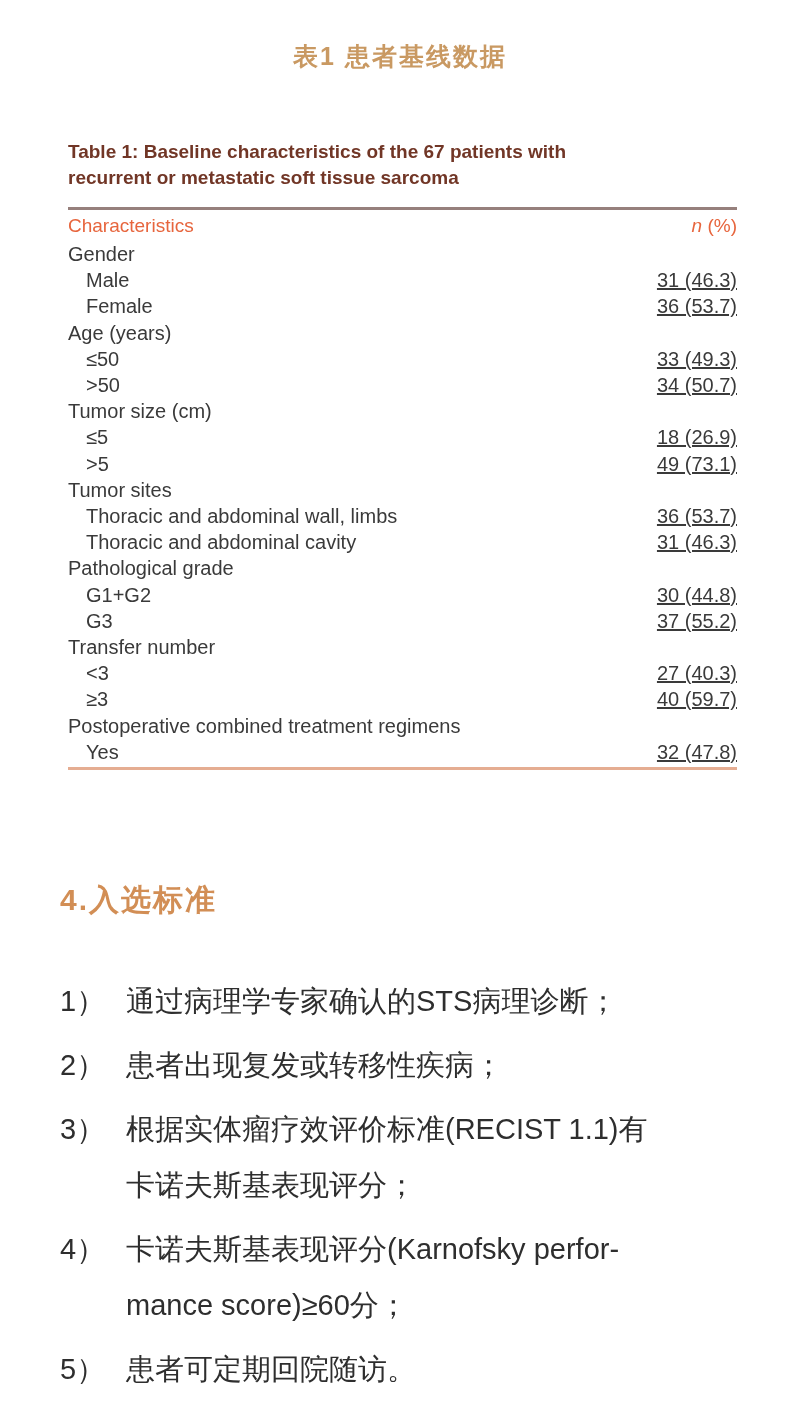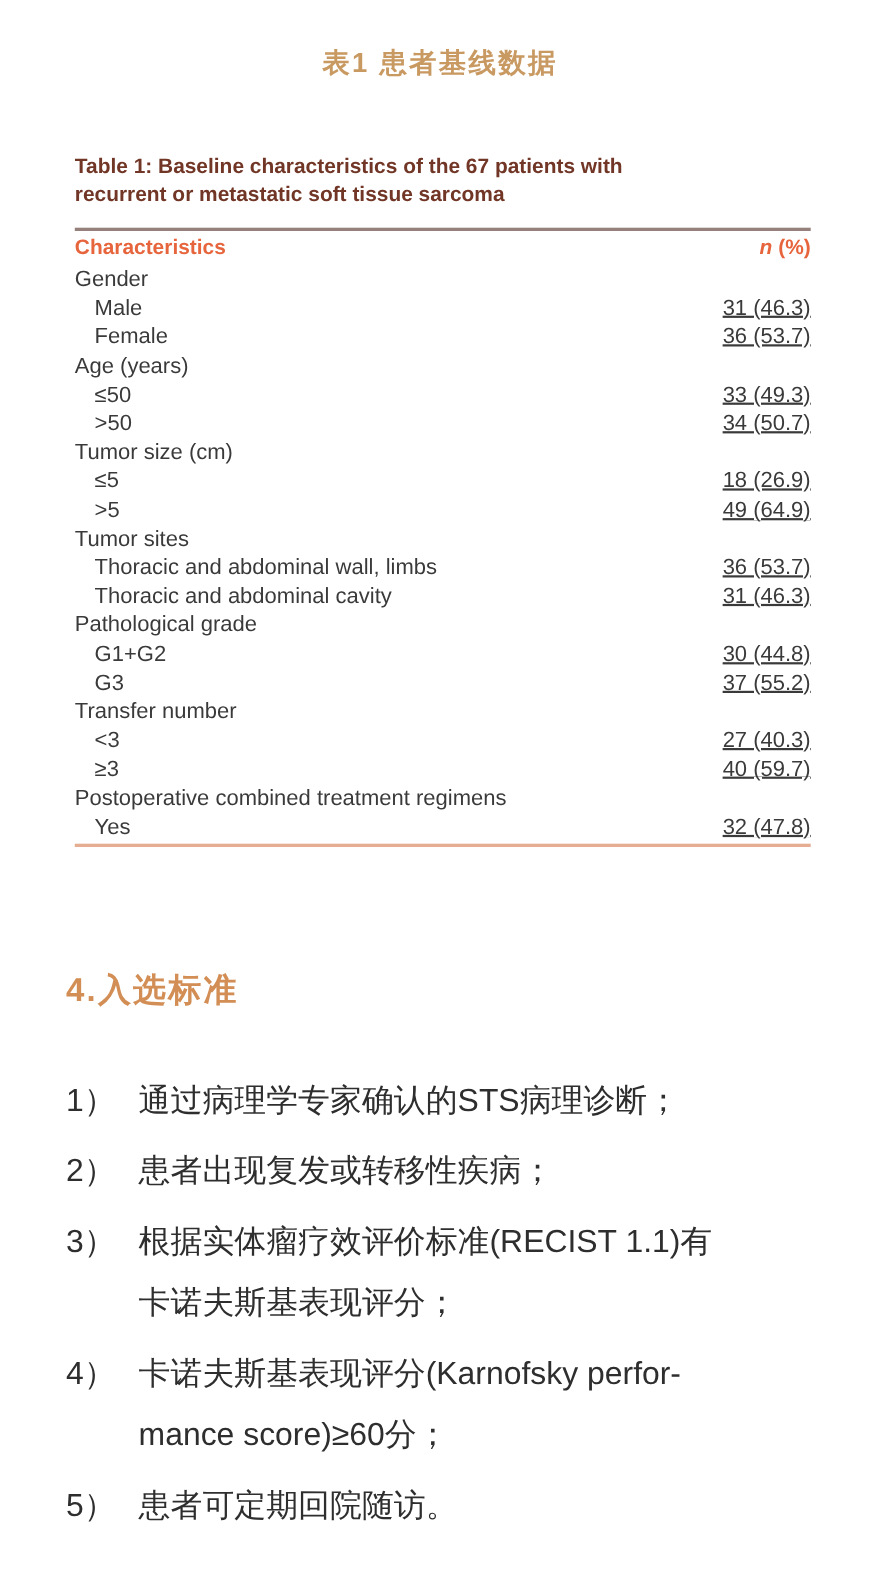--- a/index.html
+++ b/index.html
@@ -45,21 +45,21 @@
   }
   .thead {
     display: flex;
     justify-content: space-between;
     align-items: baseline;
     padding: 3px 0 2px 0;
     line-height: 26px;
   }
   .thead .c1, .thead .c2 {
     color: #e7653d;
-    font-weight: bold;
+    font-weight: normal;
     font-size: 19px;
   }
   .thead .c2 .nvar { font-style: italic; }
   .tbody { }
   .trow {
     display: flex;
     justify-content: space-between;
     font-size: 20px;
     color: #3a3a3a;
     line-height: 26.2px;
@@ -152,21 +152,21 @@
         <div class="trow">
           <span class="tlabel">Tumor size (cm)</span>
           <span class="tvalue"></span>
         </div>
         <div class="trow indent">
           <span class="tlabel">≤5</span>
           <span class="tvalue">18 (26.9)</span>
         </div>
         <div class="trow indent">
           <span class="tlabel">&gt;5</span>
-          <span class="tvalue">49 (64.9)</span>
+          <span class="tvalue">49 (73.1)</span>
         </div>
         <div class="trow">
           <span class="tlabel">Tumor sites</span>
           <span class="tvalue"></span>
         </div>
         <div class="trow indent">
           <span class="tlabel">Thoracic and abdominal wall, limbs</span>
           <span class="tvalue">36 (53.7)</span>
         </div>
         <div class="trow indent">

